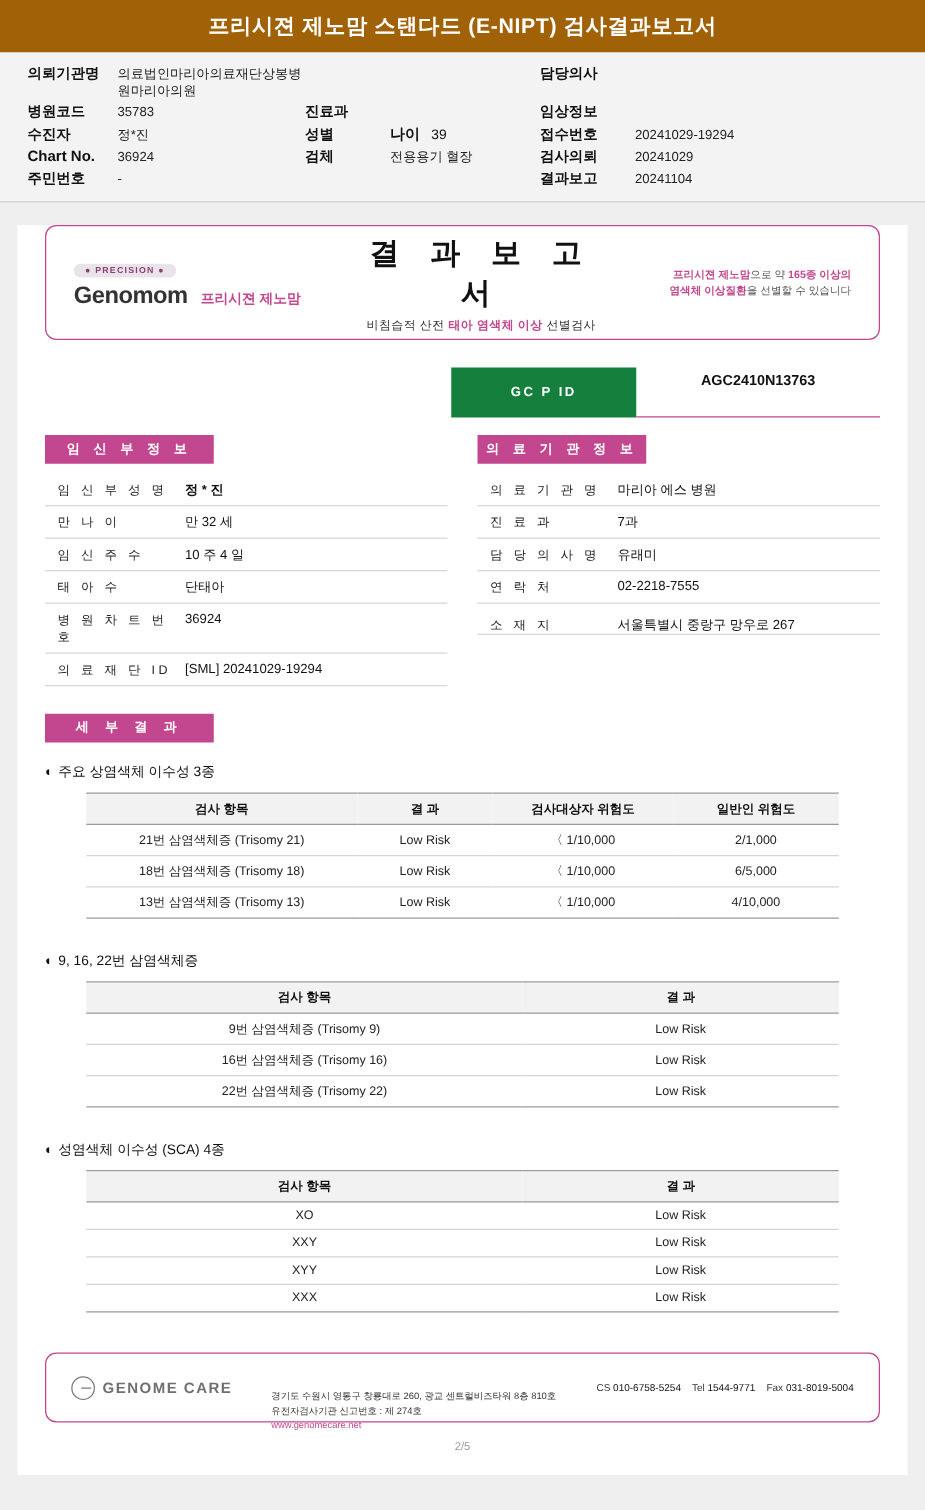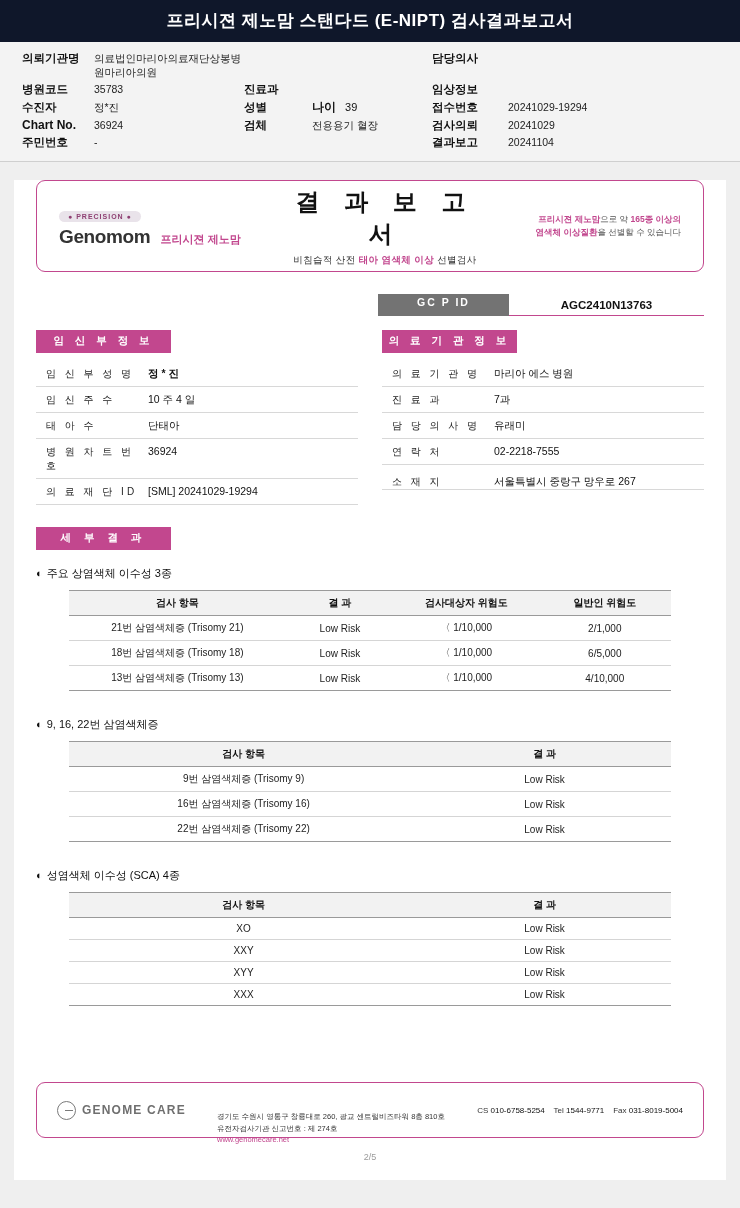--- a/index.html
+++ b/index.html
@@ -11,21 +11,21 @@
   .page {
     width: 740px;
     min-height: 1208px;
     position: relative;
     background: #efefef;
     overflow: hidden;
   }
 
   
   .titlebar {
-    background: #0f172a;
+    background: #a16207;
     color: #fff;
     text-align: center;
     font-size: 17px;
     font-weight: bold;
     padding: 9px 0 10px 0;
     letter-spacing: 0.5px;
   }
 
   
   .hdrblock {
@@ -118,27 +118,27 @@
   }
   .mh-right b { color: #c2478e; }
 
   
   .gcpid {
     display: flex;
     margin: 22px 22px 0 0;
     justify-content: flex-end;
   }
   .gcpid-label {
-    background: #737373;
+    background: #15803d;
     color: #fff;
     font-size: 10.5px;
     font-weight: bold;
     letter-spacing: 2px;
-    padding: 2px 0;
-    width: 131px;
+    padding: 14px 0;
+    width: 148px;
     text-align: center;
   }
   .gcpid-value {
     width: 195px;
     text-align: center;
     font-size: 11.5px;
     font-weight: bold;
     color: #111;
     border-bottom: 1.5px solid #c2478e;
     padding: 5px 0 4px 0;
@@ -354,20 +354,24 @@
 
     <div class="cols">
       <div class="col">
         <div class="tag">임 신 부 정 보</div>
         <div style="height:8px"></div>
         <div class="inforow">
           <div class="k">임 신 부 성 명</div>
           <div class="v bold">정 * 진</div>
         </div>
         <div class="inforow">
+          <div class="k">만    나    이</div>
+          <div class="v">만 32 세</div>
+        </div>
+        <div class="inforow">
           <div class="k">임 신 주 수</div>
           <div class="v">10 주 4 일</div>
         </div>
         <div class="inforow">
           <div class="k">태    아    수</div>
           <div class="v">단태아</div>
         </div>
         <div class="inforow">
           <div class="k">병 원 차 트 번 호</div>
           <div class="v">36924</div>

